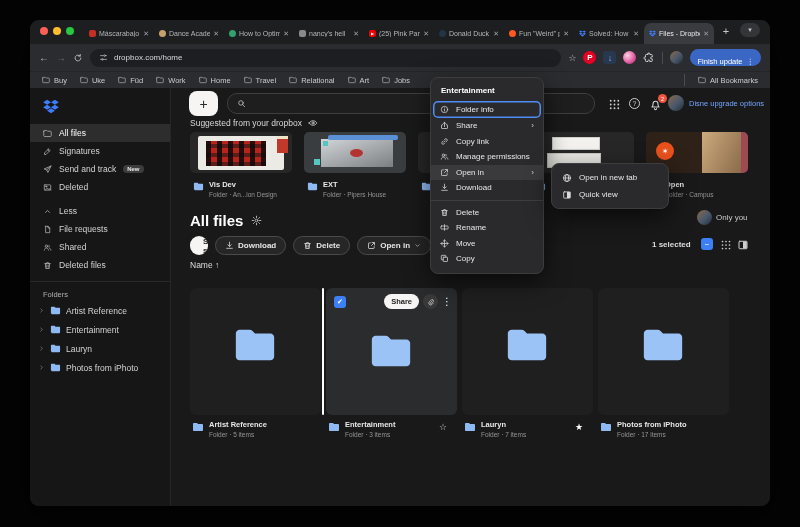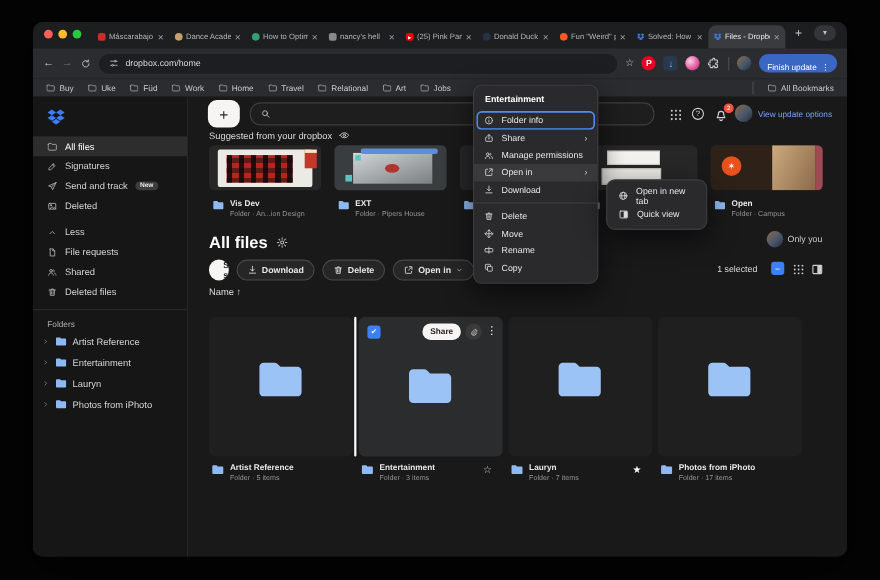--- a/index.html
+++ b/index.html
@@ -82,21 +82,21 @@
   .t5-circle{position:absolute;left:10px;top:10px;width:18px;height:18px;border-radius:50%;background:#e8511c;display:flex;align-items:center;justify-content:center;color:#fff;font-size:8px}
   .t5-r{position:absolute;left:56px;top:0;bottom:0;right:7px;background:linear-gradient(115deg,#cdab7e,#8a6a4a)}
   .t5-s{position:absolute;right:0;top:0;bottom:0;width:7px;background:#9e4a52}
   .allfiles-h{left:19px;top:124px;display:flex;align-items:center;gap:8px;font-size:15px;font-weight:700;color:#fff}
   .allfiles-h .ic{width:11px;height:11px;color:#c0c0c0}
   .ftoolbar{left:19px;top:148px;display:flex;gap:7px}
   .pill{height:19px;border-radius:10px;display:flex;align-items:center;gap:4px;padding:0 9px;font-size:8px;font-weight:700}
   .pill .ic{width:9px;height:9px}
   .pill.light{background:#f6f5f3;color:#1d1d1d}
   .pill.dark{background:#262626;border:1px solid #4a4a4a;color:#e6e6e6}
-  .selcount{left:481px;top:152px;font-size:8px;color:#ddd;font-weight:400}
+  .selcount{left:481px;top:152px;font-size:8px;color:#ddd;font-weight:700}
   .selbox{left:530px;top:150px;width:12px;height:12px;border-radius:3px;background:#3d7ff5;color:#fff;font-size:8px;display:flex;align-items:center;justify-content:center}
   .viewic{width:12px;height:12px;color:#cfcfcf}
   .onlyyou-t{left:545px;top:125px;font-size:8px;color:#c9c9c9}
   .name-h{left:19px;top:172px;font-size:8.5px;font-weight:400;color:#dedede}
   .gtile{top:200px;width:131px;height:127px;background:#1f1f20;border-radius:6px}
   .gtile.sel{background:#2b2c2e}
   .insertbar{left:151px;top:200px;width:2px;height:127px;background:#fff;border-radius:1px}
   .bigfolder{position:absolute;left:38px;top:34px;width:54px;height:46px;color:#9cc3f6}
   .gcheck{position:absolute;left:8px;top:8px;width:12px;height:12px;border-radius:3px;background:#3d7ff5;color:#fff;font-size:7px;display:flex;align-items:center;justify-content:center}
   .gctrls{position:absolute;right:5px;top:6px;display:flex;align-items:center;gap:4px}
@@ -109,21 +109,21 @@
   .gstar{position:absolute;top:334px;font-size:9px}
   
   .cmenu{position:absolute;left:430px;top:77px;width:114px;background:#2a2a2c;border:1px solid #3d3d40;border-radius:8px;box-shadow:0 8px 24px rgba(0,0,0,.6);padding:5px 0 6px;z-index:20;font-size:8px;color:#e7e7e7}
   .cm-title{padding:3px 10px 6px;font-weight:700;color:#fff}
   .cm-item{height:15.5px;display:flex;align-items:center;gap:7px;padding:0 9px}
   .cm-item .ic{width:9px;height:9px;color:#d9d9d9;flex:none}
   .cm-item .chevr{margin-left:auto;font-size:8px;color:#cfcfcf}
   .cm-item.focus{box-shadow:inset 0 0 0 1.5px #4f8df6;border-radius:5px;margin:0 2px;padding:0 7px;height:17px}
   .cm-item.hov{background:#3a3a3d}
   .cm-div{border-top:1px solid #3e3e41;margin:4px 0}
-  .smenu{position:absolute;left:551px;top:163px;width:92px;background:#2a2a2c;border:1px solid #3d3d40;border-radius:8px;box-shadow:0 8px 24px rgba(0,0,0,.6);padding:5px 0;z-index:21;font-size:8px;color:#e7e7e7}
+  .smenu{position:absolute;left:551px;top:163px;width:118px;background:#2a2a2c;border:1px solid #3d3d40;border-radius:8px;box-shadow:0 8px 24px rgba(0,0,0,.6);padding:5px 0;z-index:21;font-size:8px;color:#e7e7e7}
   .sm-item{height:17px;display:flex;align-items:center;gap:7px;padding:0 10px}
   .sm-item .ic{width:10px;height:10px;color:#d9d9d9}
 </style>
 </head>
 <body>
 
 <svg width="0" height="0" style="position:absolute">
   <defs>
     <symbol id="i-folder-f" viewBox="0 0 24 24">
         <path fill="currentColor" stroke="none" d="M2 6c0-1.1.9-2 2-2h5.2c.5 0 1 .2 1.4.6L12 6h8c1.1 0 2 .9 2 2v10c0 1.1-.9 2-2 2H4c-1.1 0-2-.9-2-2V6Z"></path>
@@ -507,21 +507,21 @@
           <use href="#i-grid9"></use>
         </svg>
       <div class="abs question" style="left:458px;top:10px">?</div>
       <div class="abs bellwrap" style="left:478px;top:10px">
         <svg class="ic hic" style="width:13px;height:13px">
             <use href="#i-bell"></use>
           </svg>
         <span class="nbadge">2</span>
       </div>
       <div class="abs avatar" style="left:497px;top:7px;width:16px;height:16px"></div>
-      <span class="abs upglink" style="left:518px;top:11px">View update options</span>
+      <span class="abs upglink" style="left:518px;top:11px">Disne upgrade options</span>
 
       <div class="abs sugg-label">
         <span>Suggested from your dropbox</span>
         <svg class="ic">
             <use href="#i-eye"></use>
           </svg>
       </div>
 
       <div class="abs tiles">
         <div class="tile">
@@ -742,20 +742,26 @@
     </div>
   <div class="cm-item">
       <svg class="ic">
         <use href="#i-share"></use>
       </svg>
       <span>Share</span>
       <span class="chevr">›</span>
     </div>
   <div class="cm-item">
       <svg class="ic">
+        <use href="#i-link"></use>
+      </svg>
+      <span>Copy link</span>
+    </div>
+  <div class="cm-item">
+      <svg class="ic">
         <use href="#i-people"></use>
       </svg>
       <span>Manage permissions</span>
     </div>
   <div class="cm-item hov">
       <svg class="ic">
         <use href="#i-openin"></use>
       </svg>
       <span>Open in</span>
       <span class="chevr">›</span>
@@ -768,29 +774,29 @@
     </div>
   <div class="cm-div"></div>
   <div class="cm-item">
       <svg class="ic">
         <use href="#i-trash"></use>
       </svg>
       <span>Delete</span>
     </div>
   <div class="cm-item">
       <svg class="ic">
+        <use href="#i-rename"></use>
+      </svg>
+      <span>Rename</span>
+    </div>
+  <div class="cm-item">
+      <svg class="ic">
         <use href="#i-move"></use>
       </svg>
       <span>Move</span>
-    </div>
-  <div class="cm-item">
-      <svg class="ic">
-        <use href="#i-rename"></use>
-      </svg>
-      <span>Rename</span>
     </div>
   <div class="cm-item">
       <svg class="ic">
         <use href="#i-copy"></use>
       </svg>
       <span>Copy</span>
     </div>
 </div>
 
 <div class="smenu">

